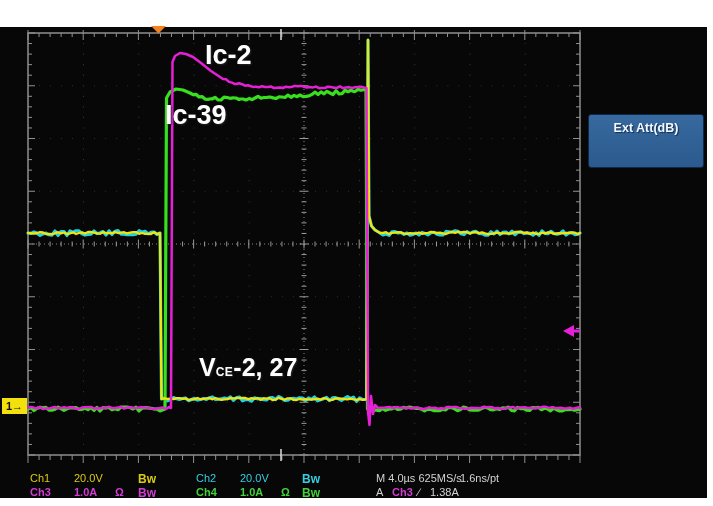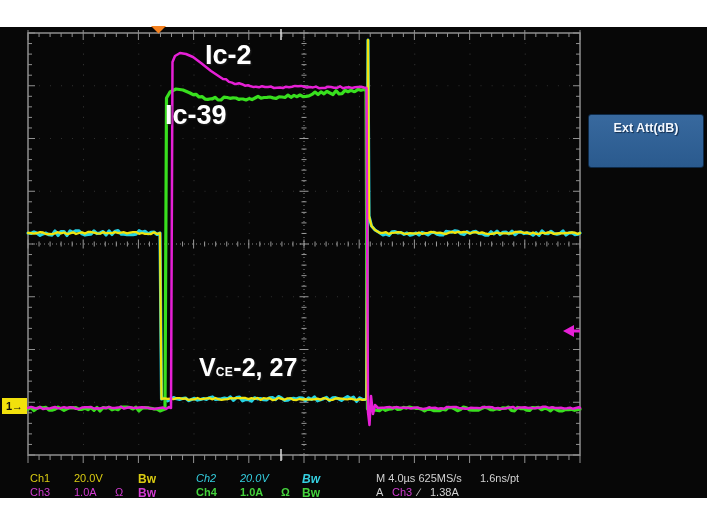--- a/index.html
+++ b/index.html
@@ -19,21 +19,21 @@
   .annot{position:absolute;color:#fff;font-weight:bold;text-shadow:1px 1px 2px rgba(40,40,40,.9);white-space:nowrap;text-align:center;}
   .annot-ic2{left:205px;top:40px;font-size:27px;}
   .annot-ic27{left:165px;top:100px;font-size:27px;}
   .annot-vce{left:199px;top:353px;font-size:25px;}
   .annot-vce .sc{font-size:12px;letter-spacing:.5px;}
   .ch-marker{position:absolute;left:2px;top:398px;width:25px;height:16px;background:#f2e10c;
             color:#111;font-size:11px;font-weight:bold;text-align:center;line-height:16px;}
   .readouts{position:absolute;left:0;top:471px;width:594px;height:27px;font-size:11px;white-space:nowrap;}
   .r{position:absolute;letter-spacing:0;}
   .row1{top:1px;} .row2{top:15px;}
-  .c-y{color:#d9cb12;} .c-c{color:#35cfe0;font-style:italic;} .c-m{color:#d23cd2;} .c-g{color:#44d23c;font-weight:bold;} .c-w{color:#d2d2d2;text-align:center;}
+  .c-y{color:#d9cb12;} .c-c{color:#35cfe0;} .c-m{color:#d23cd2;font-weight:bold;} .c-g{color:#44d23c;font-weight:bold;} .c-w{color:#d2d2d2;text-align:center;}
   .bw{font-size:12px;font-weight:bold;}
   .sidepanel{position:absolute;left:587px;top:27px;width:120px;height:471px;background:#070707;}
   .menu-box{position:absolute;left:1px;width:114px;height:52px;border-radius:3px;
             background:linear-gradient(180deg,#38699e,#2a5a8e);border:1px solid #0e2a48;cursor:pointer;}
   .menu-box .title{margin-top:6px;text-align:center;font-size:12.5px;font-weight:bold;color:#f2f8ff;
             text-shadow:1px 1px 1px #122c4c;}
   .menu-box .val{position:absolute;left:8px;top:28px;width:96px;height:17px;background:#3e7cb4;
             border:1px solid #bcd4e8;box-shadow:inset 0 0 0 1px #1c3c60;color:#eef8ff;
             font-size:12px;font-weight:bold;text-align:center;line-height:17px;}
   .mb1{top:12px;} .mb2{top:87px;}
@@ -76,21 +76,21 @@
   <div class="ch-marker">1→</div>
 
   <div class="readouts">
     <span class="r row1 c-y" style="left:30px">Ch1</span>
     <span class="r row1 c-y" style="left:74px">20.0V</span>
     <span class="r row1 c-y bw" style="left:138px">Bw</span>
     <span class="r row1 c-c" style="left:196px">Ch2</span>
     <span class="r row1 c-c" style="left:240px">20.0V</span>
     <span class="r row1 c-c bw" style="left:302px">Bw</span>
     <span class="r row1 c-w" style="left:376px">M 4.0µs 625MS/s</span>
-    <span class="r row1 c-w" style="left:480px">1.6ns/pt</span>
+    <span class="r row1 c-w" style="left:460px">1.6ns/pt</span>
 
     <span class="r row2 c-m" style="left:30px">Ch3</span>
     <span class="r row2 c-m" style="left:74px">1.0A</span>
     <span class="r row2 c-m" style="left:115px">Ω</span>
     <span class="r row2 c-m bw" style="left:138px">Bw</span>
     <span class="r row2 c-g" style="left:196px">Ch4</span>
     <span class="r row2 c-g" style="left:240px">1.0A</span>
     <span class="r row2 c-g" style="left:281px">Ω</span>
     <span class="r row2 c-g bw" style="left:302px">Bw</span>
     <span class="r row2 c-w" style="left:376px">A</span>

